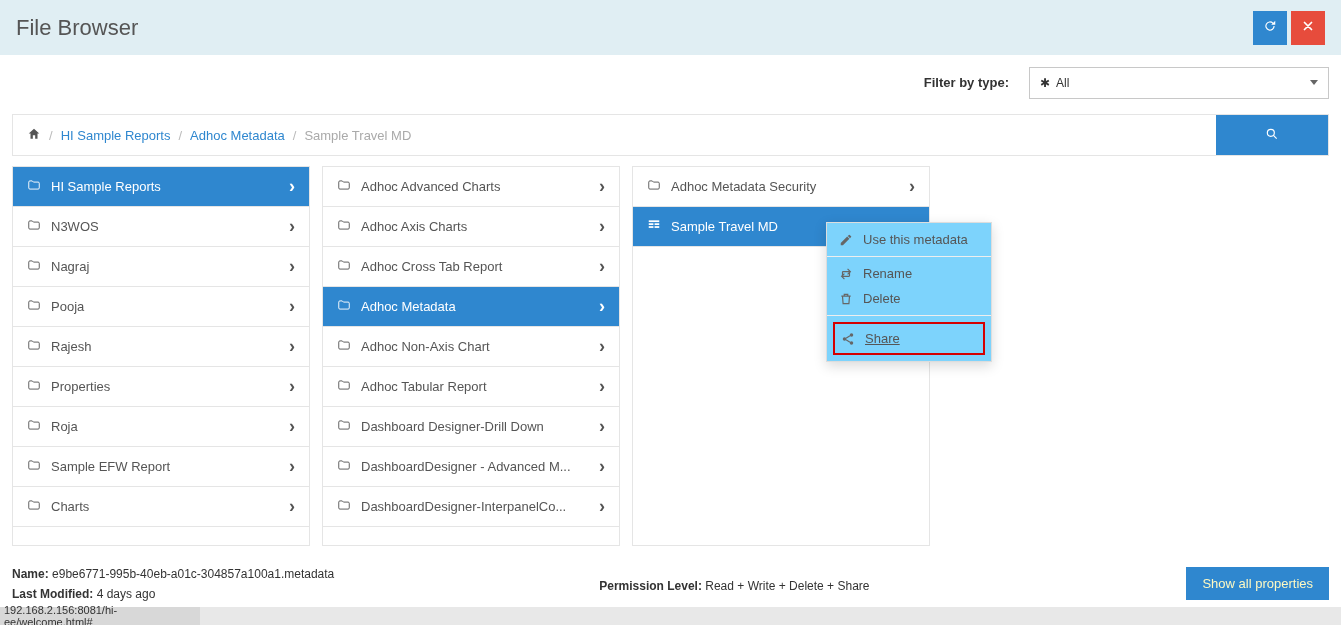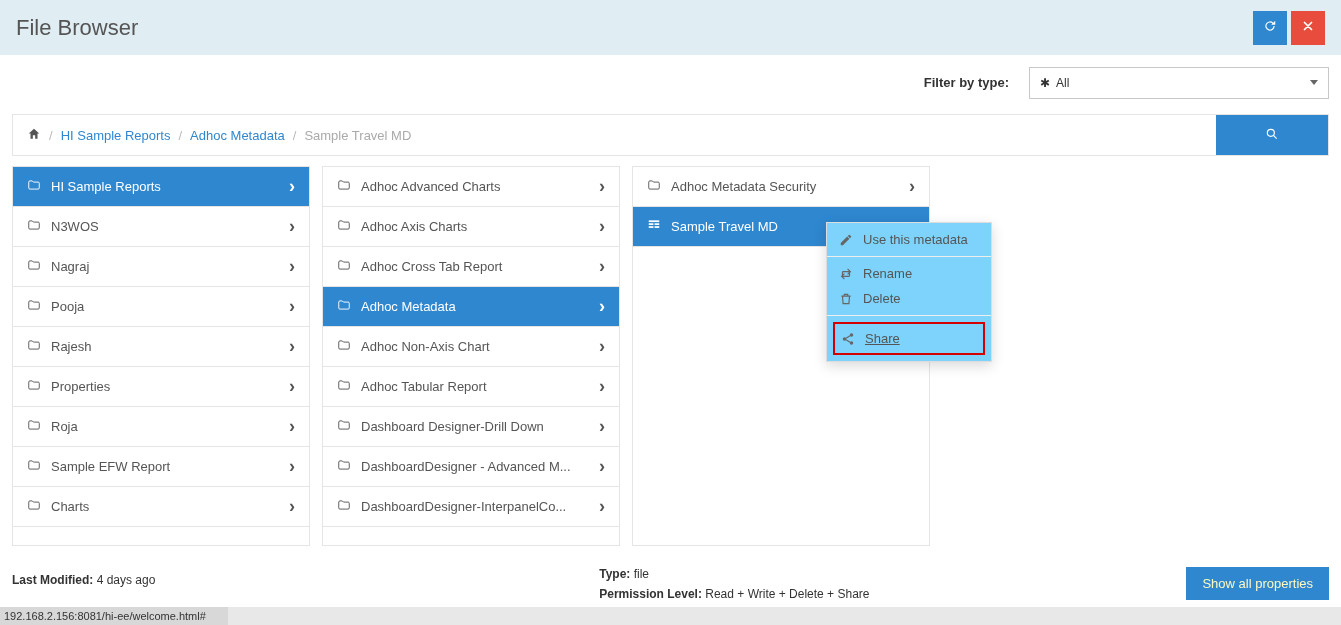--- a/index.html
+++ b/index.html
@@ -35,21 +35,21 @@
   .cm-group { border-bottom: 1px solid #eee; padding: 4px 0; }
   .cm-group:last-child { border-bottom: none; text-decoration: underline; }
   .cm-item { display: flex; align-items: center; gap: 10px; padding: 5px 12px; cursor: pointer; font-size: 13px; color: #555; }
   .cm-item.highlight { border: 2px solid #d40000; margin: 2px 6px; padding: 7px 6px; }
   .cm-item .icn { width: 14px; display: inline-flex; justify-content: center; color: #666; }
   .footer { position: absolute; left: 0; right: 0; bottom: 18px; display: flex; align-items: flex-start; justify-content: space-between; padding: 6px 12px; font-size: 12px; color: #333; }
   .footer .left { flex: 0 0 450px; }
   .footer .mid { flex: 0 0 450px; }
   .footer strong { font-weight: 700; }
   .showprops { background: #2f87cf; color: #fef9c3; padding: 9px 16px; cursor: pointer; font-size: 13px; }
-  .statusbar { position: absolute; left: 0; bottom: 0; height: 18px; width: 228px; background: #d8d8d8; font-size: 11px; color: #333; display: flex; align-items: center; padding: 0 4px; }
+  .statusbar { position: absolute; left: 0; bottom: 0; height: 18px; width: 200px; background: #d8d8d8; font-size: 11px; color: #333; display: flex; align-items: center; padding: 0 4px; }
   .statusbar-full { position: absolute; left:0; right:0; bottom:0; height:18px; background:#e8e8e8; z-index:-0; }
   svg { width: 14px; height: 14px; }
 </style>
 </head>
 <body>
 
 <div class="header">
   <h1>File Browser</h1>
   <div class="header-buttons">
     <div class="hbtn refresh">
@@ -337,25 +337,25 @@
             <path d="M8.6 10.6l6.8-4M8.6 13.4l6.8 4" stroke="#666" stroke-width="2"></path>
           </svg>
         </span>
         <span>Share</span>
       </div>
     </div>
   </div>
 
 <div class="footer">
   <div class="left">
+    <div><strong>Name:</strong> <span>e9be6771-995b-40eb-a01c-304857a100a1.metadata</span></div>
     <div style="margin-top:6px"><strong>Last Modified:</strong> <span>4 days ago</span></div>
   </div>
   <div class="mid">
-    <div><strong>Type:</strong> <span>file</span></div>
-    <div style="margin-top:6px"><strong>Permission Level:</strong> <span>Read + Write + Delete + Share</span></div>
+    <div style="margin-top:12px"><strong>Permission Level:</strong> <span>Read + Write + Delete + Share</span></div>
   </div>
   <div>
     <div class="showprops">Show all properties</div>
   </div>
 </div>
 
 <div class="statusbar-full"></div>
 <div class="statusbar">192.168.2.156:8081/hi-ee/welcome.html#</div>
 
 </body></html>

